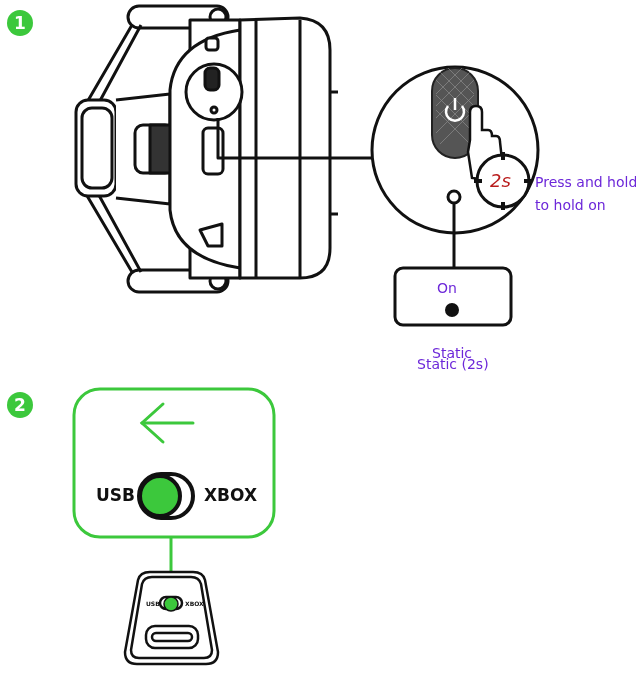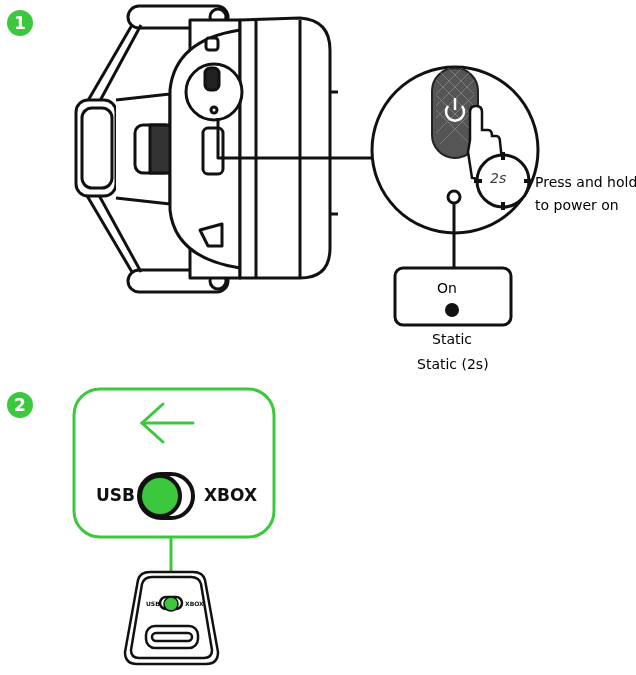--- a/index.html
+++ b/index.html
@@ -2,24 +2,24 @@
 <html><head>
 <meta charset="utf-8">
 <style>
   html, body { margin: 0; padding: 0; background: #ffffff; }
   body { width: 636px; height: 675px; position: relative; overflow: hidden;
          font-family: "Liberation Sans", sans-serif; }
   svg { position: absolute; left: 0; top: 0; }
   .step-badge { position: absolute; width: 26px; height: 26px; border-radius: 50%;
     background: #3cc83c; color: #fff; font-family: "DejaVu Sans", sans-serif;
     font-size: 17px; font-weight: bold; text-align: center; line-height: 26px; }
-  .label { position: absolute; font-family: "DejaVu Sans", sans-serif; font-size: 14px; color: #000000; white-space: nowrap; }
+  .label { position: absolute; font-family: "DejaVu Sans", sans-serif; font-size: 14px; color: #6d28d9; white-space: nowrap; }
   .toggle-label { position: absolute; font-family: "DejaVu Sans", sans-serif; font-size: 17px; font-weight: bold; color: #111; }
   .small-label { position: absolute; font-family: "DejaVu Sans", sans-serif; font-size: 6px; font-weight: bold; color: #111; }
-  .timer-text { position: absolute; font-family: "DejaVu Sans", sans-serif; font-style: italic; font-size: 14px; color: #404040; }
+  .timer-text { position: absolute; font-family: "DejaVu Sans", sans-serif; font-style: italic; font-size: 18px; color: #b91c1c; }
 </style>
 </head>
 <body>
 
 <div class="step-badge" style="left:7px; top:10px;">1</div>
 
 <svg width="636" height="675">
   <g fill="none" stroke="#111" stroke-width="3" stroke-linejoin="round">
 
     <rect x="128" y="6" width="100" height="22" rx="11" fill="#fff"></rect>
@@ -107,23 +107,23 @@
     <path d="M138 580 Q140 572 150 572 L193 572 Q203 572 205 580 L218 652 Q218 664 206 664 L137 664 Q125 664 125 652 Z"></path>
     <path d="M142 584 Q144 577 152 577 L191 577 Q199 577 201 584 L212 650 Q212 658 204 658 L139 658 Q131 658 131 650 Z"></path>
     <rect x="160" y="597" width="22" height="12" rx="6"></rect>
     <rect x="146" y="626" width="52" height="22" rx="9"></rect>
     <rect x="152" y="633" width="40" height="8" rx="4"></rect>
   </g>
   <circle cx="171" cy="604" r="7" fill="#3cc83c" stroke="#111" stroke-width="1.5"></circle>
 </svg>
 
 <div class="label" style="left:535px; top:174px;">Press and hold</div>
-<div class="label" style="left:535px; top:197px;">to power on</div>
+<div class="label" style="left:535px; top:197px;">to hold on</div>
 <div class="timer-text" style="left:490px; top:170px;">2s</div>
 <div class="label" style="left:437px; top:280px;">On</div>
-<div class="label" style="left:432px; top:331px;text-align:center;">Static</div>
+<div class="label" style="left:432px; top:345px;text-align:center;">Static</div>
 <div class="label" style="left:417px; top:356px;">Static (2s)</div>
 
 <div class="step-badge" style="left:7px; top:392px;">2</div>
 <div class="toggle-label" style="left:96px; top:485px;">USB</div>
 <div class="toggle-label" style="left:204px; top:485px;">XBOX</div>
 <div class="small-label" style="left:146px; top:600px;">USB</div>
 <div class="small-label" style="left:185px; top:600px;">XBOX</div>
 
 </body></html>

